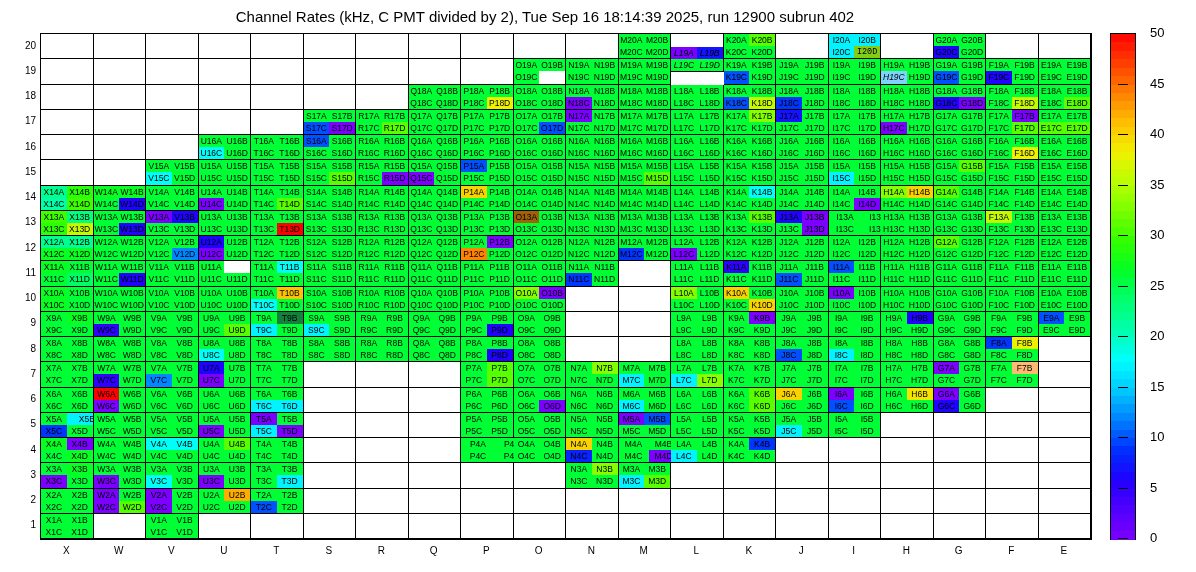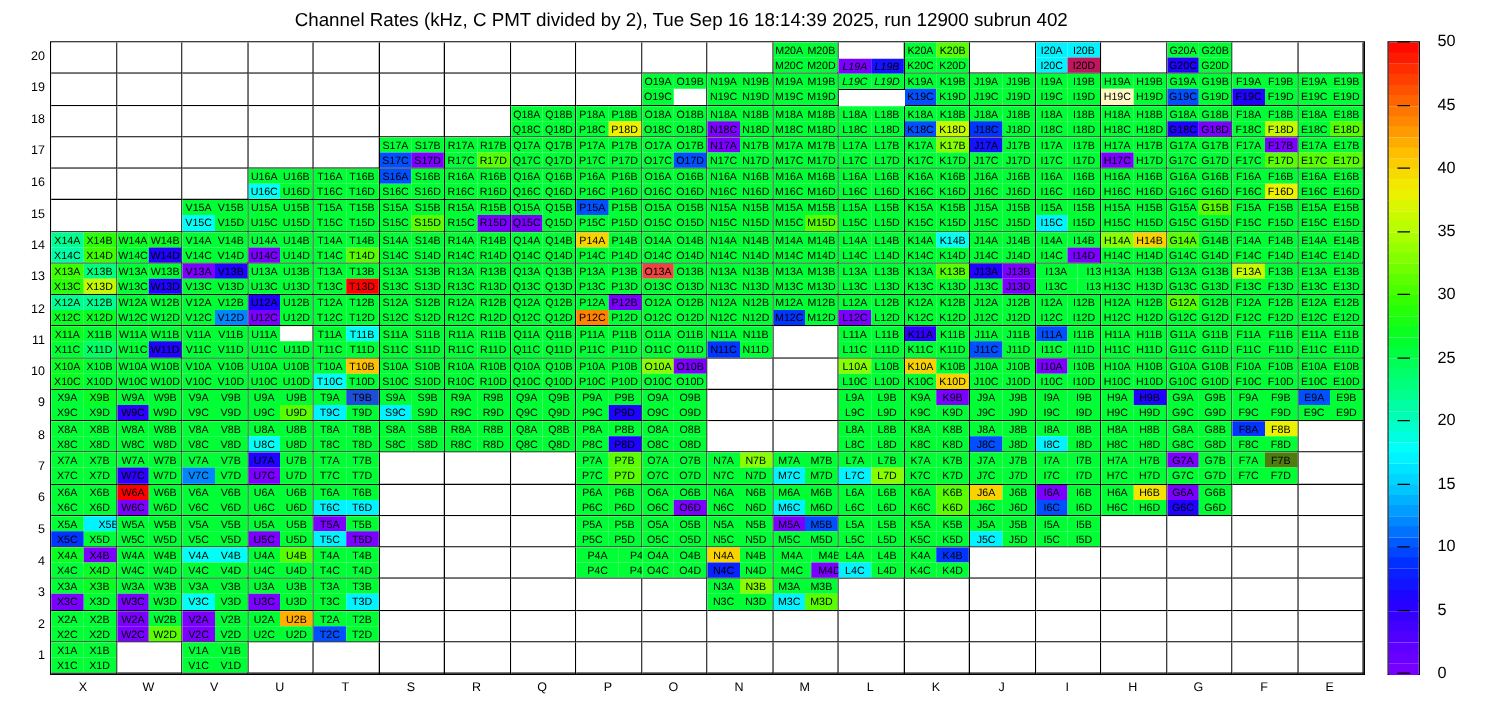--- a/index.html
+++ b/index.html
@@ -104,21 +104,21 @@
           <div class="sub sA" style="background: rgb(0, 255, 52);">K20A</div>
           <div class="sub sB" style="background: rgb(87, 255, 0);">K20B</div>
           <div class="sub sC" style="background: rgb(0, 255, 52);">K20C</div>
           <div class="sub sD" style="background: rgb(0, 255, 52);">K20D</div>
         </div>
         <div class="mcell" style="left: 735px; top: 0px; width: 52.5px; height: 25.25px;"></div>
         <div class="mcell" style="left: 787.5px; top: 0px; width: 52.5px; height: 25.25px;">
           <div class="sub sA" style="background: rgb(0, 243, 255);">I20A</div>
           <div class="sub sB" style="background: rgb(0, 243, 255);">I20B</div>
           <div class="sub sC" style="background: rgb(0, 243, 255);">I20C</div>
-          <div class="sub sD" style="background: #be185d;">I20D</div>
+          <div class="sub sD" style="background: #84cc16; font-family: Liberation Mono, monospace;">I20D</div>
         </div>
         <div class="mcell" style="left: 840px; top: 0px; width: 52.5px; height: 25.25px;"></div>
         <div class="mcell" style="left: 892.5px; top: 0px; width: 52.5px; height: 25.25px;">
           <div class="sub sA" style="background: rgb(0, 255, 52);">G20A</div>
           <div class="sub sB" style="background: rgb(0, 255, 52);">G20B</div>
           <div class="sub sC" style="background: rgb(31, 2, 255);">G20C</div>
           <div class="sub sD" style="background: rgb(0, 255, 52);">G20D</div>
         </div>
         <div class="mcell" style="left: 945px; top: 0px; width: 52.5px; height: 25.25px;"></div>
         <div class="mcell" style="left: 997.5px; top: 0px; width: 52.5px; height: 25.25px;"></div>
@@ -169,21 +169,21 @@
         </div>
         <div class="mcell" style="left: 787.5px; top: 25.25px; width: 52.5px; height: 25.25px;">
           <div class="sub sA" style="background: rgb(0, 255, 52);">I19A</div>
           <div class="sub sB" style="background: rgb(0, 255, 52);">I19B</div>
           <div class="sub sC" style="background: rgb(0, 255, 52);">I19C</div>
           <div class="sub sD" style="background: rgb(0, 255, 52);">I19D</div>
         </div>
         <div class="mcell" style="left: 840px; top: 25.25px; width: 52.5px; height: 25.25px;">
           <div class="sub sA" style="background: rgb(0, 255, 52);">H19A</div>
           <div class="sub sB" style="background: rgb(0, 255, 52);">H19B</div>
-          <div class="sub sC" style="background: #fef9c3;">H19C</div>
+          <div class="sub sC" style="background: #7dd3fc; font-style: italic;">H19C</div>
           <div class="sub sD" style="background: rgb(0, 255, 52);">H19D</div>
         </div>
         <div class="mcell" style="left: 892.5px; top: 25.25px; width: 52.5px; height: 25.25px;">
           <div class="sub sA" style="background: rgb(0, 255, 52);">G19A</div>
           <div class="sub sB" style="background: rgb(0, 255, 52);">G19B</div>
           <div class="sub sC" style="background: rgb(0, 80, 255);">G19C</div>
           <div class="sub sD" style="background: rgb(0, 255, 52);">G19D</div>
         </div>
         <div class="mcell" style="left: 945px; top: 25.25px; width: 52.5px; height: 25.25px;">
           <div class="sub sA" style="background: rgb(0, 255, 52);">F19A</div>
@@ -760,21 +760,21 @@
           <div class="sub sC" style="background: rgb(0, 255, 52);">Q13C</div>
           <div class="sub sD" style="background: rgb(0, 255, 52);">Q13D</div>
         </div>
         <div class="mcell" style="left: 420px; top: 176.75px; width: 52.5px; height: 25.25px;">
           <div class="sub sA" style="background: rgb(0, 255, 52);">P13A</div>
           <div class="sub sB" style="background: rgb(0, 255, 52);">P13B</div>
           <div class="sub sC" style="background: rgb(0, 255, 52);">P13C</div>
           <div class="sub sD" style="background: rgb(0, 255, 52);">P13D</div>
         </div>
         <div class="mcell" style="left: 472.5px; top: 176.75px; width: 52.5px; height: 25.25px;">
-          <div class="sub sA" style="background: #ef4444;">O13A</div>
+          <div class="sub sA" style="background: #a16207;">O13A</div>
           <div class="sub sB" style="background: rgb(0, 255, 52);">O13B</div>
           <div class="sub sC" style="background: rgb(0, 255, 52);">O13C</div>
           <div class="sub sD" style="background: rgb(0, 255, 52);">O13D</div>
         </div>
         <div class="mcell" style="left: 525px; top: 176.75px; width: 52.5px; height: 25.25px;">
           <div class="sub sA" style="background: rgb(0, 255, 52);">N13A</div>
           <div class="sub sB" style="background: rgb(0, 255, 52);">N13B</div>
           <div class="sub sC" style="background: rgb(0, 255, 52);">N13C</div>
           <div class="sub sD" style="background: rgb(0, 255, 52);">N13D</div>
         </div>
@@ -1196,21 +1196,21 @@
           <div class="sub sD" style="background: rgb(0, 255, 52);">V9D</div>
         </div>
         <div class="mcell" style="left: 157.5px; top: 277.75px; width: 52.5px; height: 25.25px;">
           <div class="sub sA" style="background: rgb(0, 255, 52);">U9A</div>
           <div class="sub sB" style="background: rgb(0, 255, 52);">U9B</div>
           <div class="sub sC" style="background: rgb(0, 255, 52);">U9C</div>
           <div class="sub sD" style="background: rgb(87, 255, 0);">U9D</div>
         </div>
         <div class="mcell" style="left: 210px; top: 277.75px; width: 52.5px; height: 25.25px;">
           <div class="sub sA" style="background: rgb(0, 255, 52);">T9A</div>
-          <div class="sub sB" style="background: #1d4ed8;">T9B</div>
+          <div class="sub sB" style="background: #15803d;">T9B</div>
           <div class="sub sC" style="background: rgb(0, 243, 255);">T9C</div>
           <div class="sub sD" style="background: rgb(0, 255, 52);">T9D</div>
         </div>
         <div class="mcell" style="left: 262.5px; top: 277.75px; width: 52.5px; height: 25.25px;">
           <div class="sub sA" style="background: rgb(0, 255, 52);">S9A</div>
           <div class="sub sB" style="background: rgb(0, 255, 52);">S9B</div>
           <div class="sub sC" style="background: rgb(0, 243, 255);">S9C</div>
           <div class="sub sD" style="background: rgb(0, 255, 52);">S9D</div>
         </div>
         <div class="mcell" style="left: 315px; top: 277.75px; width: 52.5px; height: 25.25px;">
@@ -1480,21 +1480,21 @@
           <div class="sub sD" style="background: rgb(0, 255, 52);">H7D</div>
         </div>
         <div class="mcell" style="left: 892.5px; top: 328.25px; width: 52.5px; height: 25.25px;">
           <div class="sub sA" style="background: rgb(123, 0, 255);">G7A</div>
           <div class="sub sB" style="background: rgb(0, 255, 52);">G7B</div>
           <div class="sub sC" style="background: rgb(0, 255, 52);">G7C</div>
           <div class="sub sD" style="background: rgb(0, 255, 52);">G7D</div>
         </div>
         <div class="mcell" style="left: 945px; top: 328.25px; width: 52.5px; height: 25.25px;">
           <div class="sub sA" style="background: rgb(0, 255, 52);">F7A</div>
-          <div class="sub sB" style="background: #4d7c0f;">F7B</div>
+          <div class="sub sB" style="background: #fdba74;">F7B</div>
           <div class="sub sC" style="background: rgb(0, 255, 52);">F7C</div>
           <div class="sub sD" style="background: rgb(0, 255, 52);">F7D</div>
         </div>
         <div class="mcell" style="left: 997.5px; top: 328.25px; width: 52.5px; height: 25.25px;"></div>
         <div class="mcell" style="left: 0px; top: 353.5px; width: 52.5px; height: 25.25px;">
           <div class="sub sA" style="background: rgb(0, 255, 52);">X6A</div>
           <div class="sub sB" style="background: rgb(0, 255, 52);">X6B</div>
           <div class="sub sC" style="background: rgb(0, 255, 52);">X6C</div>
           <div class="sub sD" style="background: rgb(0, 255, 52);">X6D</div>
         </div>

